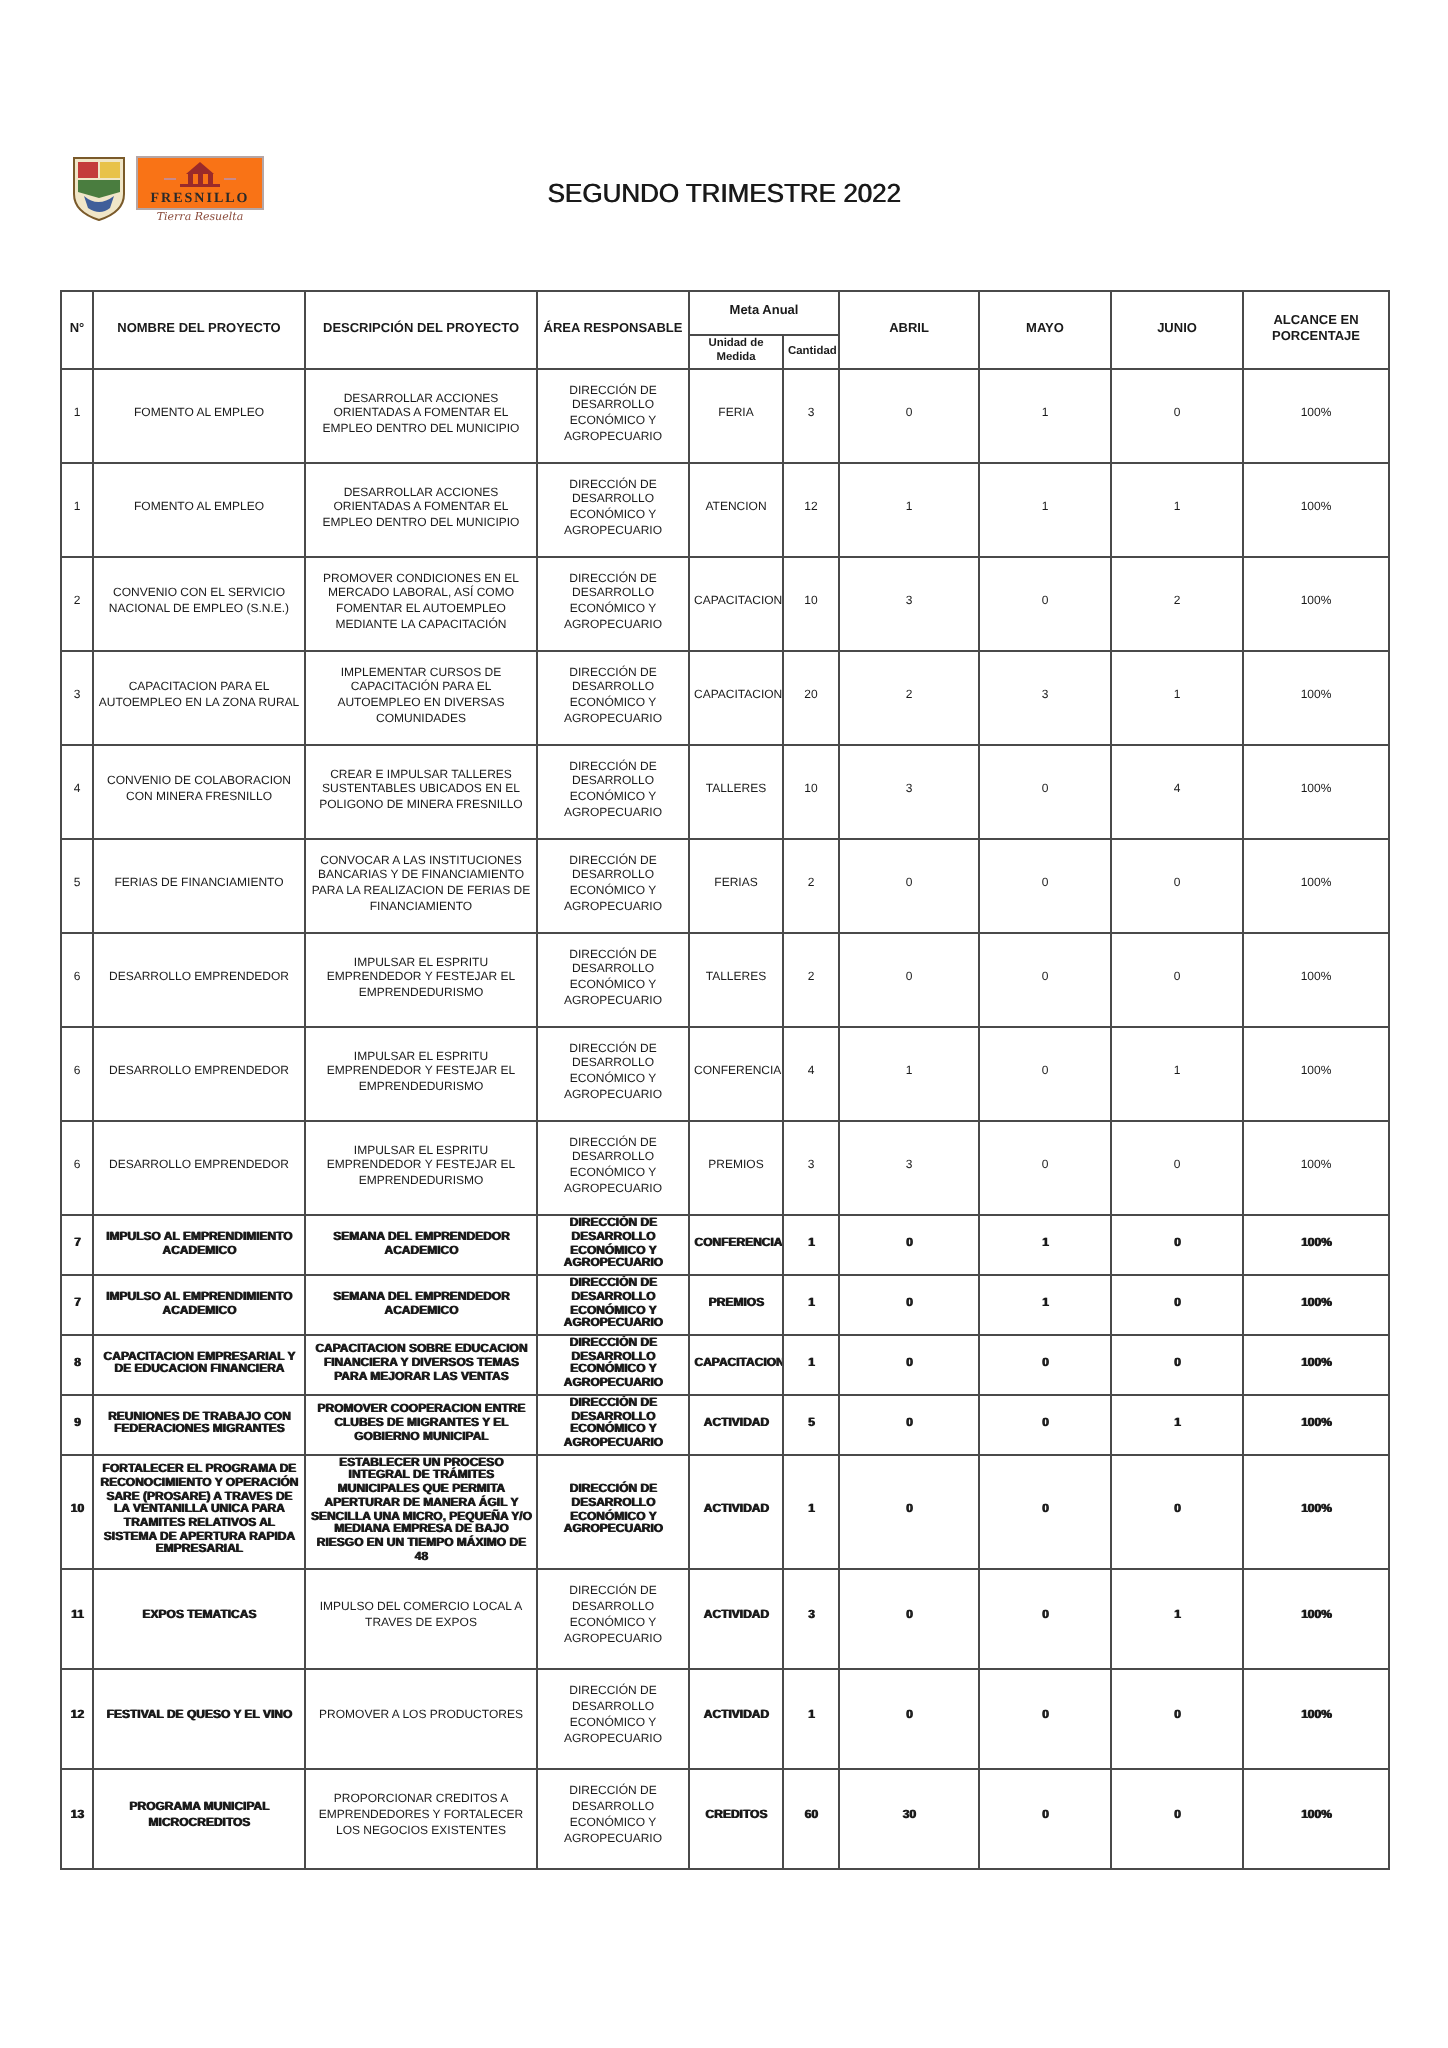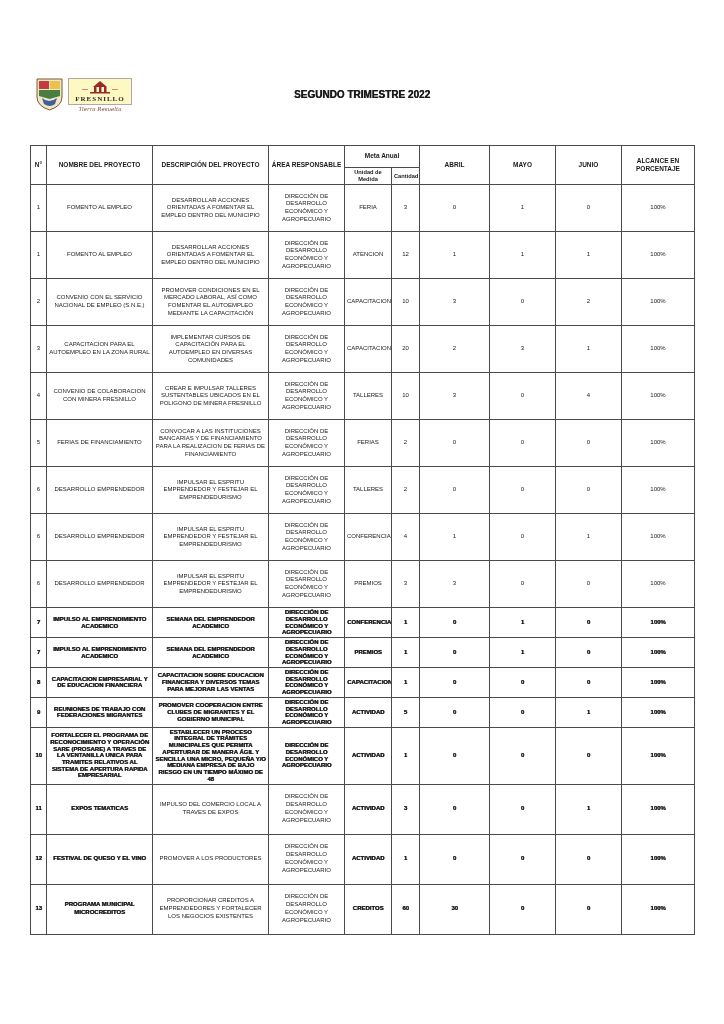--- a/index.html
+++ b/index.html
@@ -22,21 +22,21 @@
     display: flex;
     align-items: flex-start;
     gap: 5px;
   }
   .crest { width: 27px; height: 33px; }
   .logo-box {
     width: 64px;
     border: 1px solid #b5a6a6;
     padding: 2px 3px 1px 3px;
     text-align: center;
-    background: #fef9c3;
+    background: #f97316;
   }
   .logo-monument { display: block; margin: 0 auto; }
   .logo-name {
     font-family: "Liberation Serif", serif;
     font-size: 7px;
     font-weight: bold;
     letter-spacing: 1px;
     color: #2a2a2a;
     margin-top: 1px;
   }
@@ -56,22 +56,22 @@
     width: 664px;
     text-align: center;
   }
   .title {
     font-size: 8px;
     font-weight: bold;
     letter-spacing: 0.2px;
     text-shadow: 0.4px 0 0 currentColor;
   }
   .subtitle {
-    font-size: 10px;
-    font-weight: bold;
+    font-size: 13px;
+    font-weight: normal;
     margin-top: 5px;
     text-shadow: 0.4px 0 0 currentColor;
   }
 
   
   .report-table {
     position: absolute;
     top: 145px;
     left: 30px;
     width: 664px;

